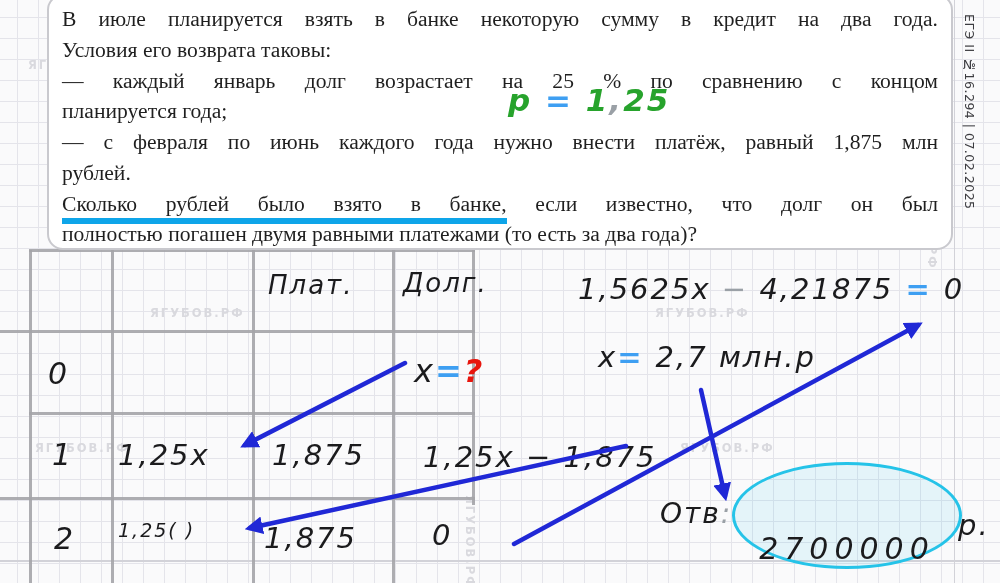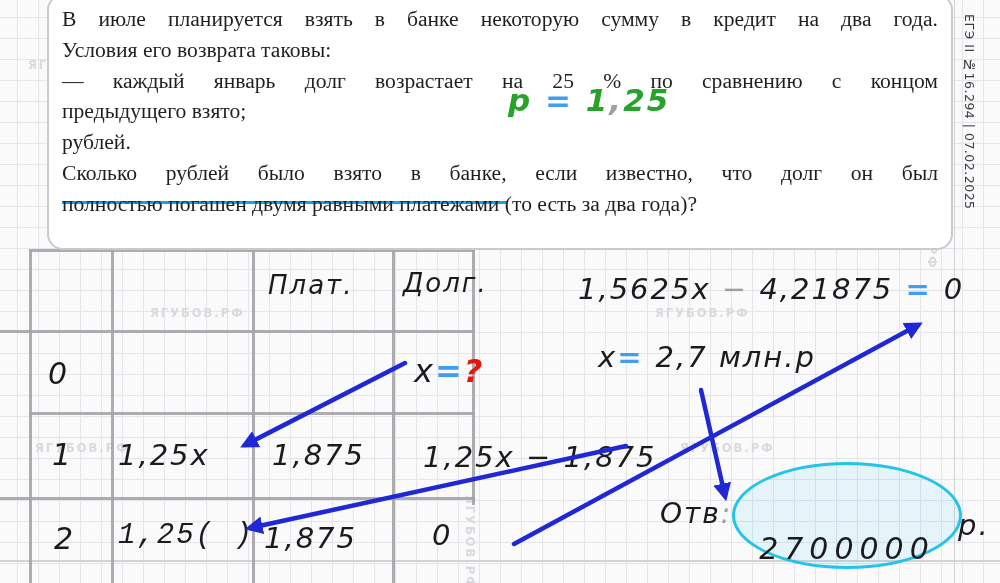--- a/index.html
+++ b/index.html
@@ -18,21 +18,21 @@
   .tl-soft{position:absolute;background:#d2d2d8;z-index:1;}
   
   .pbox{
     position:absolute;left:47px;top:-6px;width:906px;height:256px;
     background:#ffffff;border:2px solid #c9c9ce;border-radius:16px;
     box-sizing:border-box;padding:8px 13px 0 13px;z-index:3;
     color:#1f1f1f;font-size:21.6px;line-height:30.75px;
   }
   .pline{text-align:justify;text-align-last:justify;white-space:normal;}
   .pline-last{text-align:left;text-align-last:left;}
-  .q-underline{border-bottom:3px solid #0ea5e9;padding-bottom:16px;}
+  .q-underline{border-bottom:6px solid #0ea5e9;padding-bottom:2px;}
   
   .hw{
     position:absolute;font-family:"DejaVu Sans", sans-serif;font-style:italic;
     color:#1b1b1d;z-index:4;white-space:nowrap;letter-spacing:2px;
   }
   .green{color:#27a32c;}
   .lblue{color:#3e9ff2;font-style:normal;font-weight:700;}
   .red{color:#e8150d;font-weight:700;}
   .grayink{color:#9aa0a6;}
   .wm{
@@ -76,21 +76,22 @@
   <div class="tl" style="left:0px;top:330px;width:475px;height:3px;"></div>
   <div class="tl" style="left:29px;top:412px;width:446px;height:3px;"></div>
   <div class="tl" style="left:0px;top:497px;width:475px;height:3px;"></div>
   <div class="tl-soft" style="left:0px;top:560px;width:1000px;height:2px;"></div>
   <div class="tl-soft" style="left:954px;top:0px;width:1px;height:583px;"></div>
 
   <div class="pbox">
     <div class="pline">В июле планируется взять в банке некоторую сумму в кредит на два года.</div>
     <div class="pline pline-last">Условия его возврата таковы:</div>
     <div class="pline">— каждый январь долг возрастает на 25 % по сравнению с концом</div>
-    <div class="pline pline-last">предыдущего взято;</div>
+    <div class="pline pline-last">планируется года;</div>
+    <div class="pline">— с февраля по июнь каждого года нужно внести платёж, равный 1,875 млн</div>
     <div class="pline pline-last">рублей.</div>
     <div class="pline"><span class="q-underline">Сколько рублей было взято в банке,</span><span> если известно, что долг он был</span></div>
     <div class="pline pline-last">полностью погашен двумя равными платежами (то есть за два года)?</div>
   </div>
 
   <div class="hw" style="left:508px;top:82px;font-size:31px;font-weight:700;z-index:6;">
     <span class="green">p</span>
     <span class="lblue">=</span>
     <span class="green">1</span><span class="grayink">,</span><span class="green">25</span>
   </div>
@@ -102,21 +103,21 @@
   <div class="hw" style="left:414px;top:352px;font-size:32px;">
     <span>x</span><span class="lblue">=</span><span class="red">?</span>
   </div>
 
   <div class="hw" style="left:52px;top:437px;font-size:30px;">1</div>
   <div class="hw" style="left:118px;top:438px;font-size:29px;">1,25x</div>
   <div class="hw" style="left:272px;top:438px;font-size:29px;">1,875</div>
   <div class="hw" style="left:423px;top:440px;font-size:29px;">1,25x − 1,875</div>
 
   <div class="hw" style="left:54px;top:521px;font-size:30px;">2</div>
-  <div class="hw" style="left:118px;top:519px;font-size:29px;font-family:Liberation Mono, monospace;">1,25( )</div>
+  <div class="hw" style="left:118px;top:519px;font-size:19px;">1,25( )</div>
   <div class="hw" style="left:264px;top:521px;font-size:29px;">1,875</div>
   <div class="hw" style="left:432px;top:518px;font-size:29px;">0</div>
 
   <div class="hw" style="left:578px;top:272px;font-size:29px;">
     <span>1,5625x</span><span class="grayink"> − </span><span>4,21875</span><span class="lblue"> = </span><span>0</span>
   </div>
 
   <div class="hw" style="left:598px;top:328px;font-size:29px;margin-top:12px;">
     <span>x</span><span class="lblue">= </span><span>2,7 млн.р</span>
   </div>

